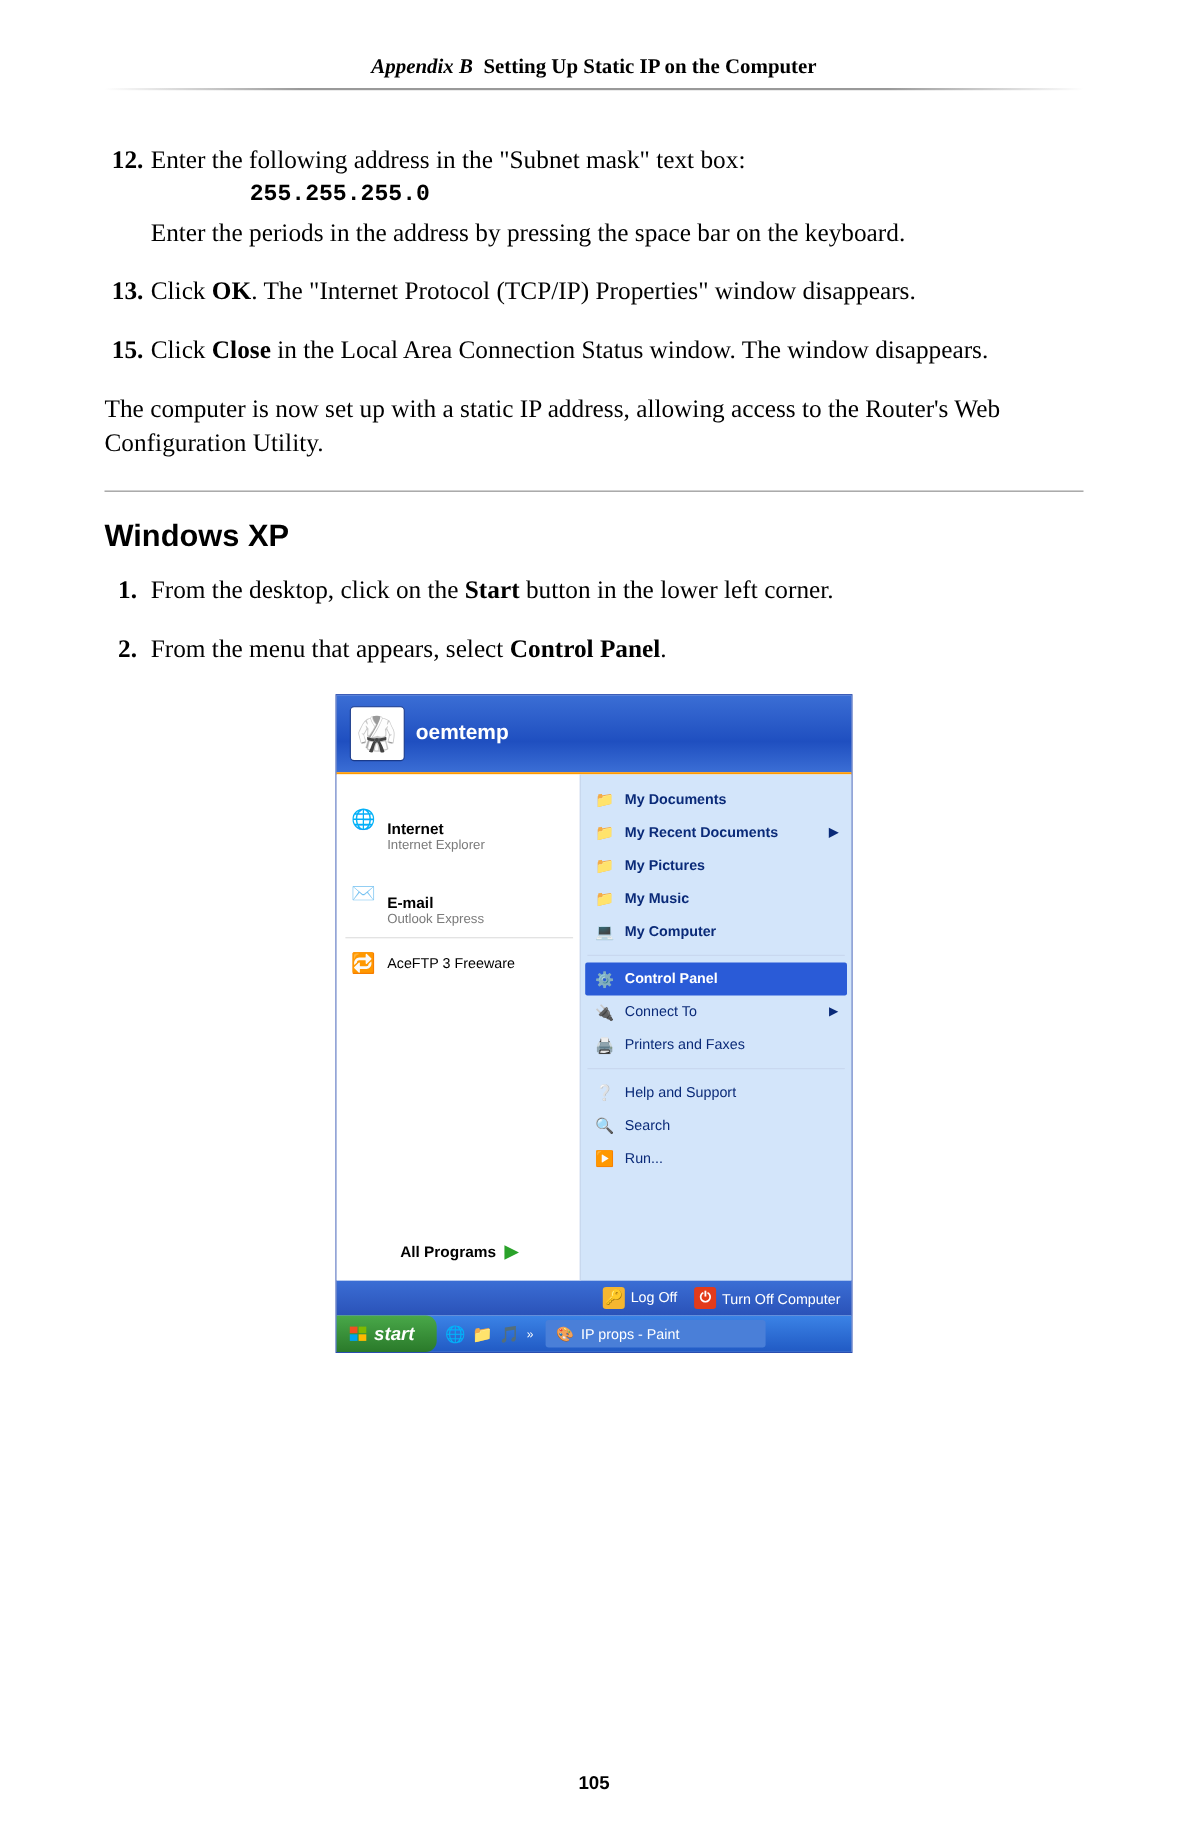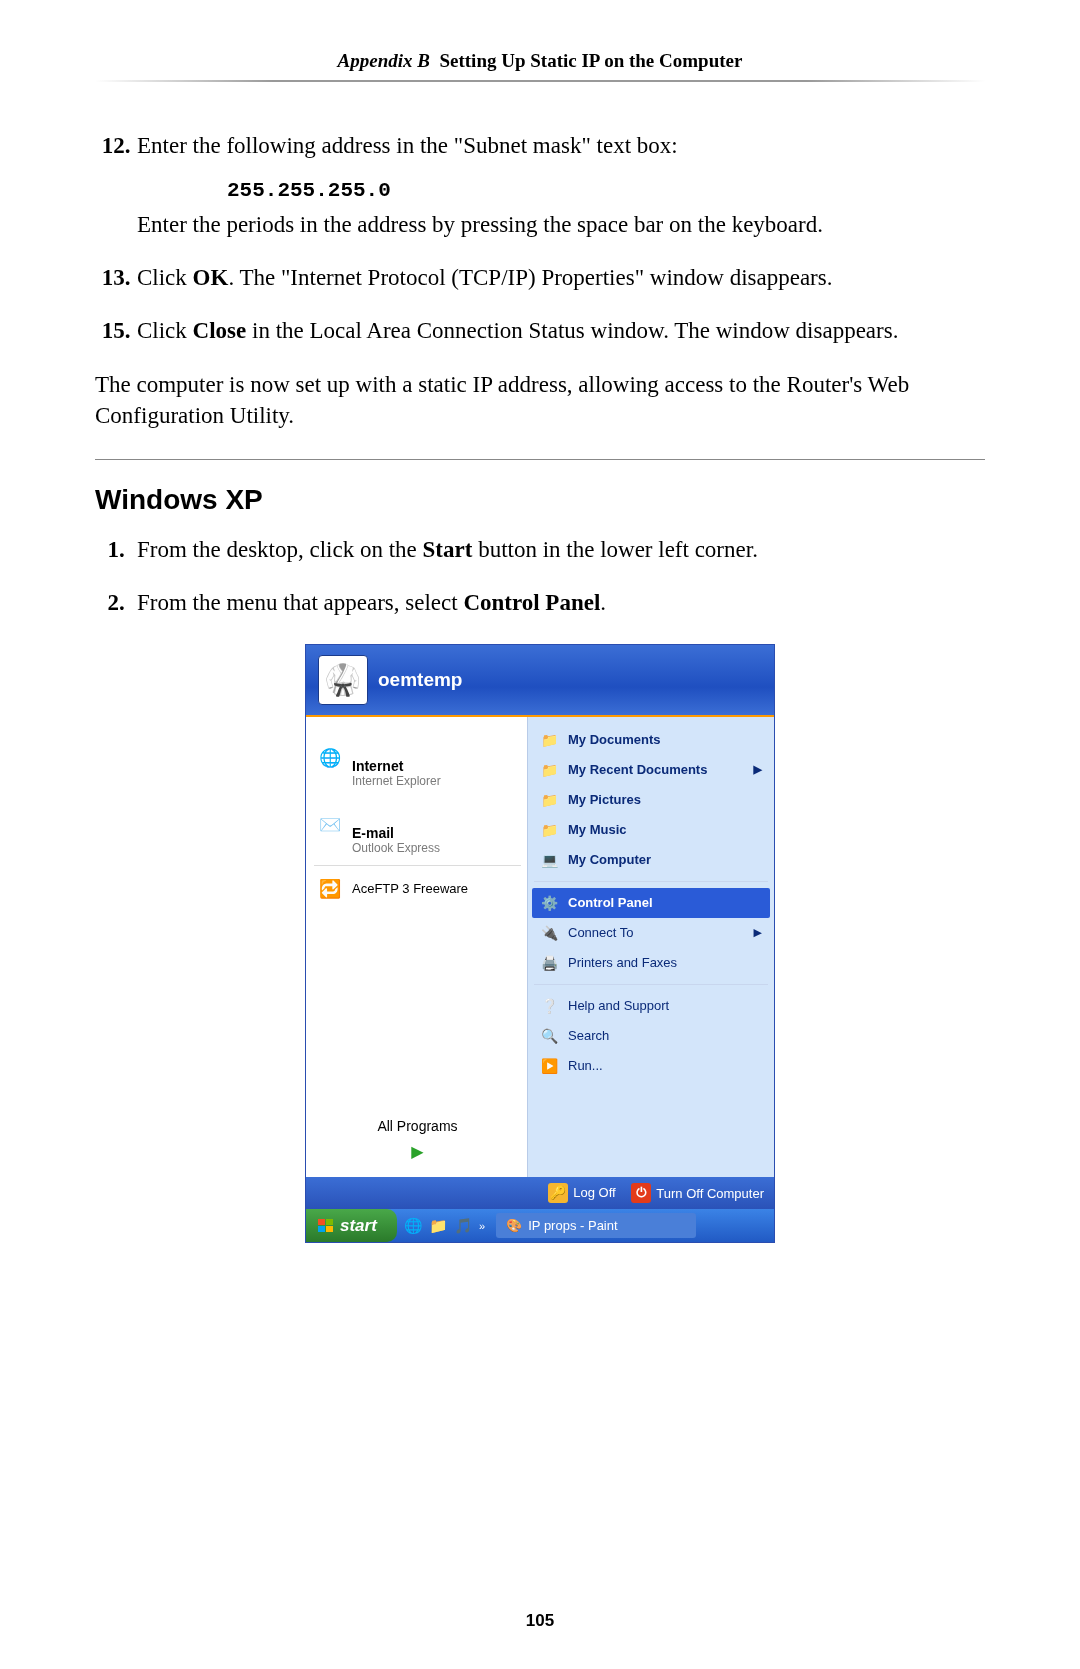--- a/index.html
+++ b/index.html
@@ -42,21 +42,21 @@
     width: 42px;
     flex-shrink: 0;
     text-align: center;
   }
   ol.steps > li .body { flex: 1; }
   .mono {
     font-family: 'Courier New', monospace;
     font-weight: bold;
     font-size: 21px;
     display: block;
-    margin: 16px 0 4px 90px;
+    margin: 3px 0 4px 90px;
   }
   .para {
     font-size: 23px;
     line-height: 1.35;
     margin: 10px 0 28px 0;
   }
   .divider {
     height: 1px;
     background: #888;
     margin: 8px 0 24px 0;
@@ -144,25 +144,25 @@
     width: 26px; height: 26px;
     display: inline-flex; align-items: center; justify-content: center;
     font-size: 18px;
   }
   .sm-icon.sm { width:20px; height:20px; font-size:14px;}
   .sm-right .sm-item { font-size: 13px; padding: 5px 8px; }
   .sm-right .sm-item:not(.selected) { color: #0a2a78; }
   .sm-allprog {
     margin-top: auto;
     text-align: center;
-    font-weight: normal;
+    font-weight: bold;
     color: #000;
     font-size: 14px;
     padding: 10px 0 12px 0;
-    display:flex; align-items:center; justify-content:center; gap:8px;flex-direction:column;
+    display:flex; align-items:center; justify-content:center; gap:8px;
   }
   .sm-allprog .tri {
     color: #2aa22a;
     font-size: 16px;
   }
   .sm-bottom {
     background: linear-gradient(#3b6ed5, #2a52b8);
     padding: 6px 10px;
     text-align: right;
     color: #fff;

